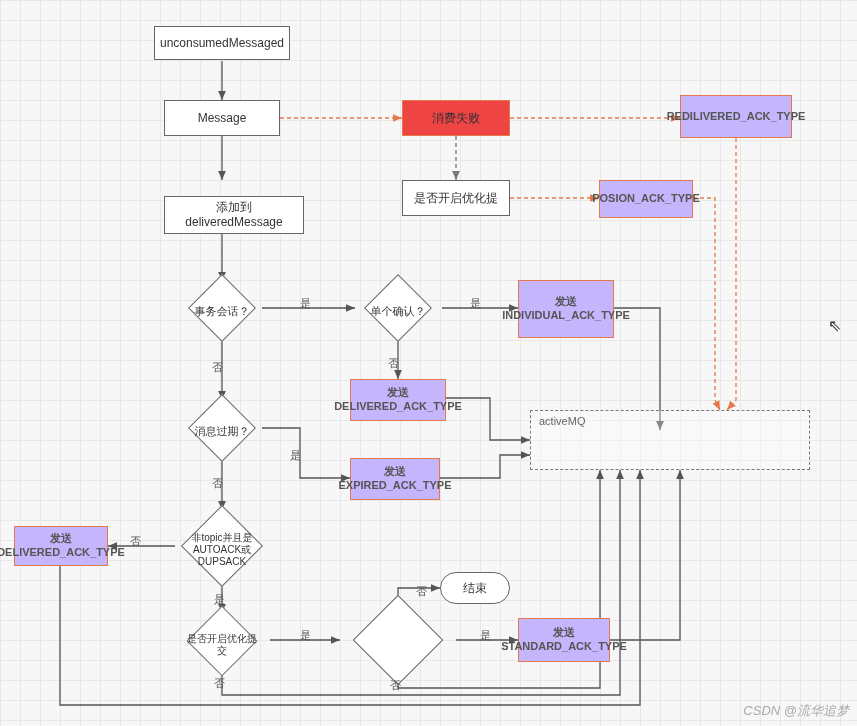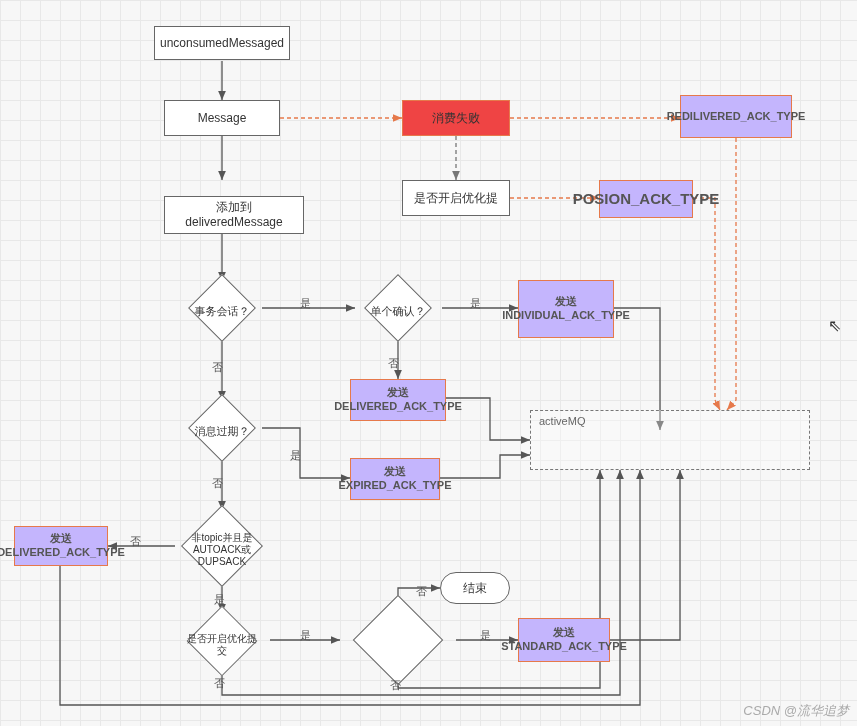--- a/index.html
+++ b/index.html
@@ -178,21 +178,21 @@
   </div>
 
 <div class="node" style="left:164px;top:196px;width:140px;height:38px;white-space:pre-line"><span>添加到
 deliveredMessage</span></div>
 
 <div class="node" style="left:402px;top:180px;width:108px;height:36px">
     <span>是否开启优化提</span>
   </div>
 
 <div class="node orange" style="left:599px;top:180px;width:94px;height:38px">
-    <span style="font-size:15px">POSION_ACK_TYPE</span>
+    <span style="font-size:11px">POSION_ACK_TYPE</span>
   </div>
 
 <div class="diamond" style="left:182px;top:281px;width:80px;height:54px">
   <div class="diamond-shape" style="width:48px;height:48px"></div>
   <span>事务会话？</span>
 </div>
 
 <div class="diamond" style="left:355px;top:281px;width:86px;height:54px">
   <div class="diamond-shape" style="width:48px;height:48px"></div>
   <span>单个确认？</span>

